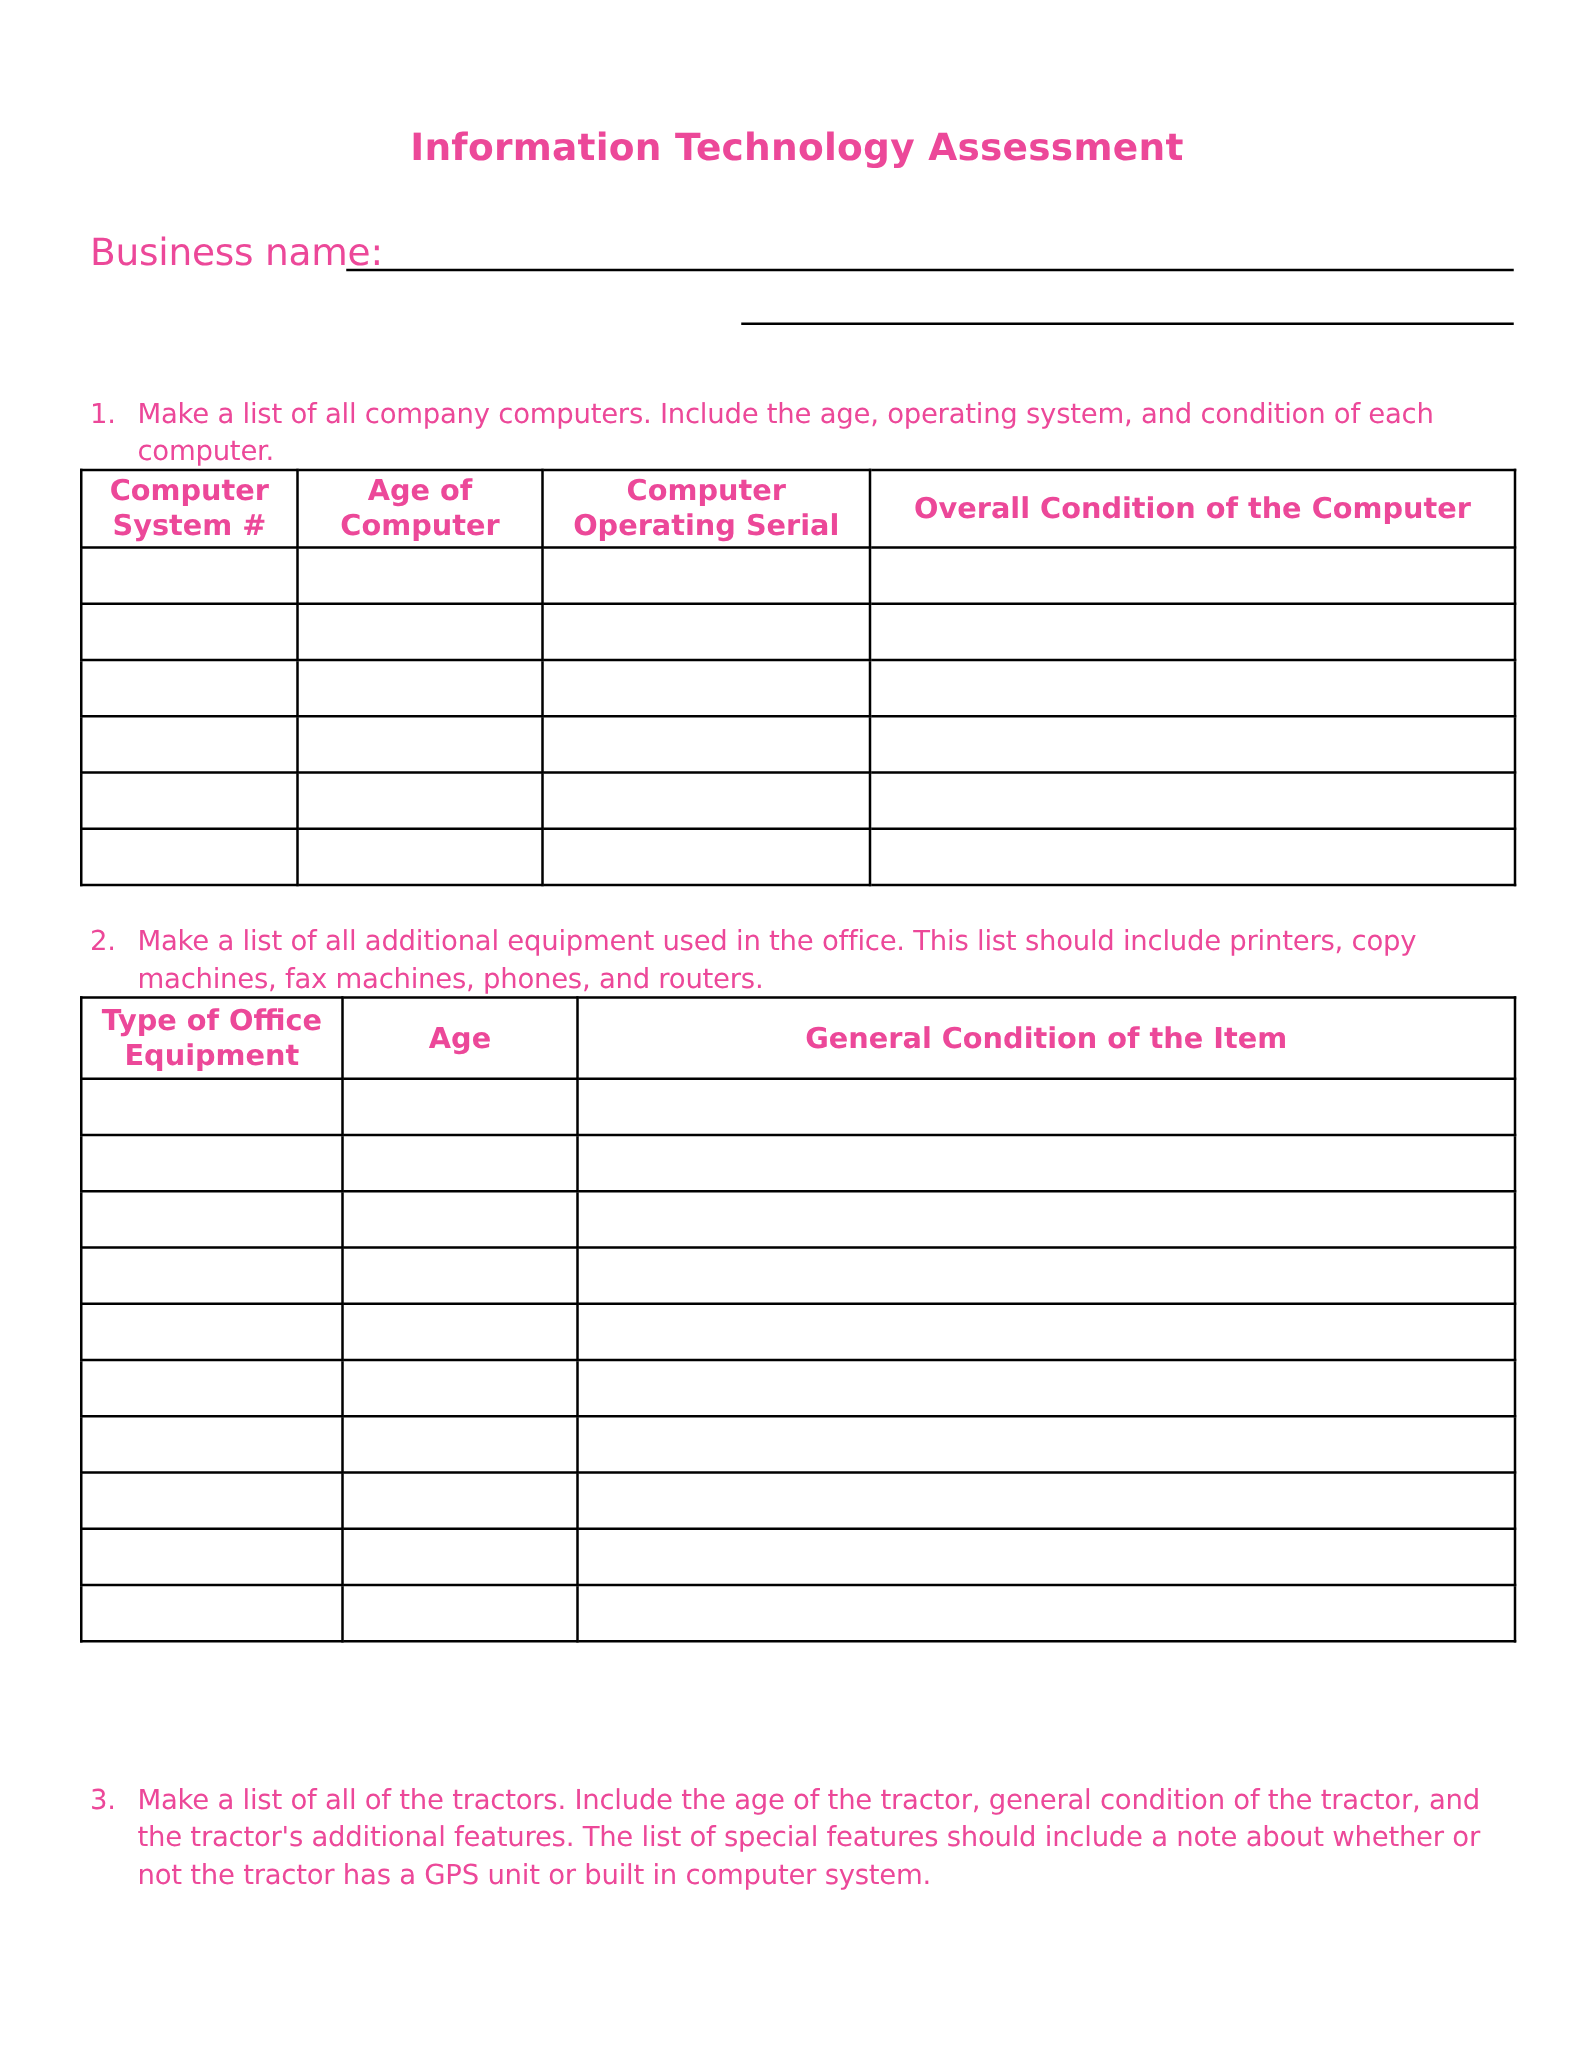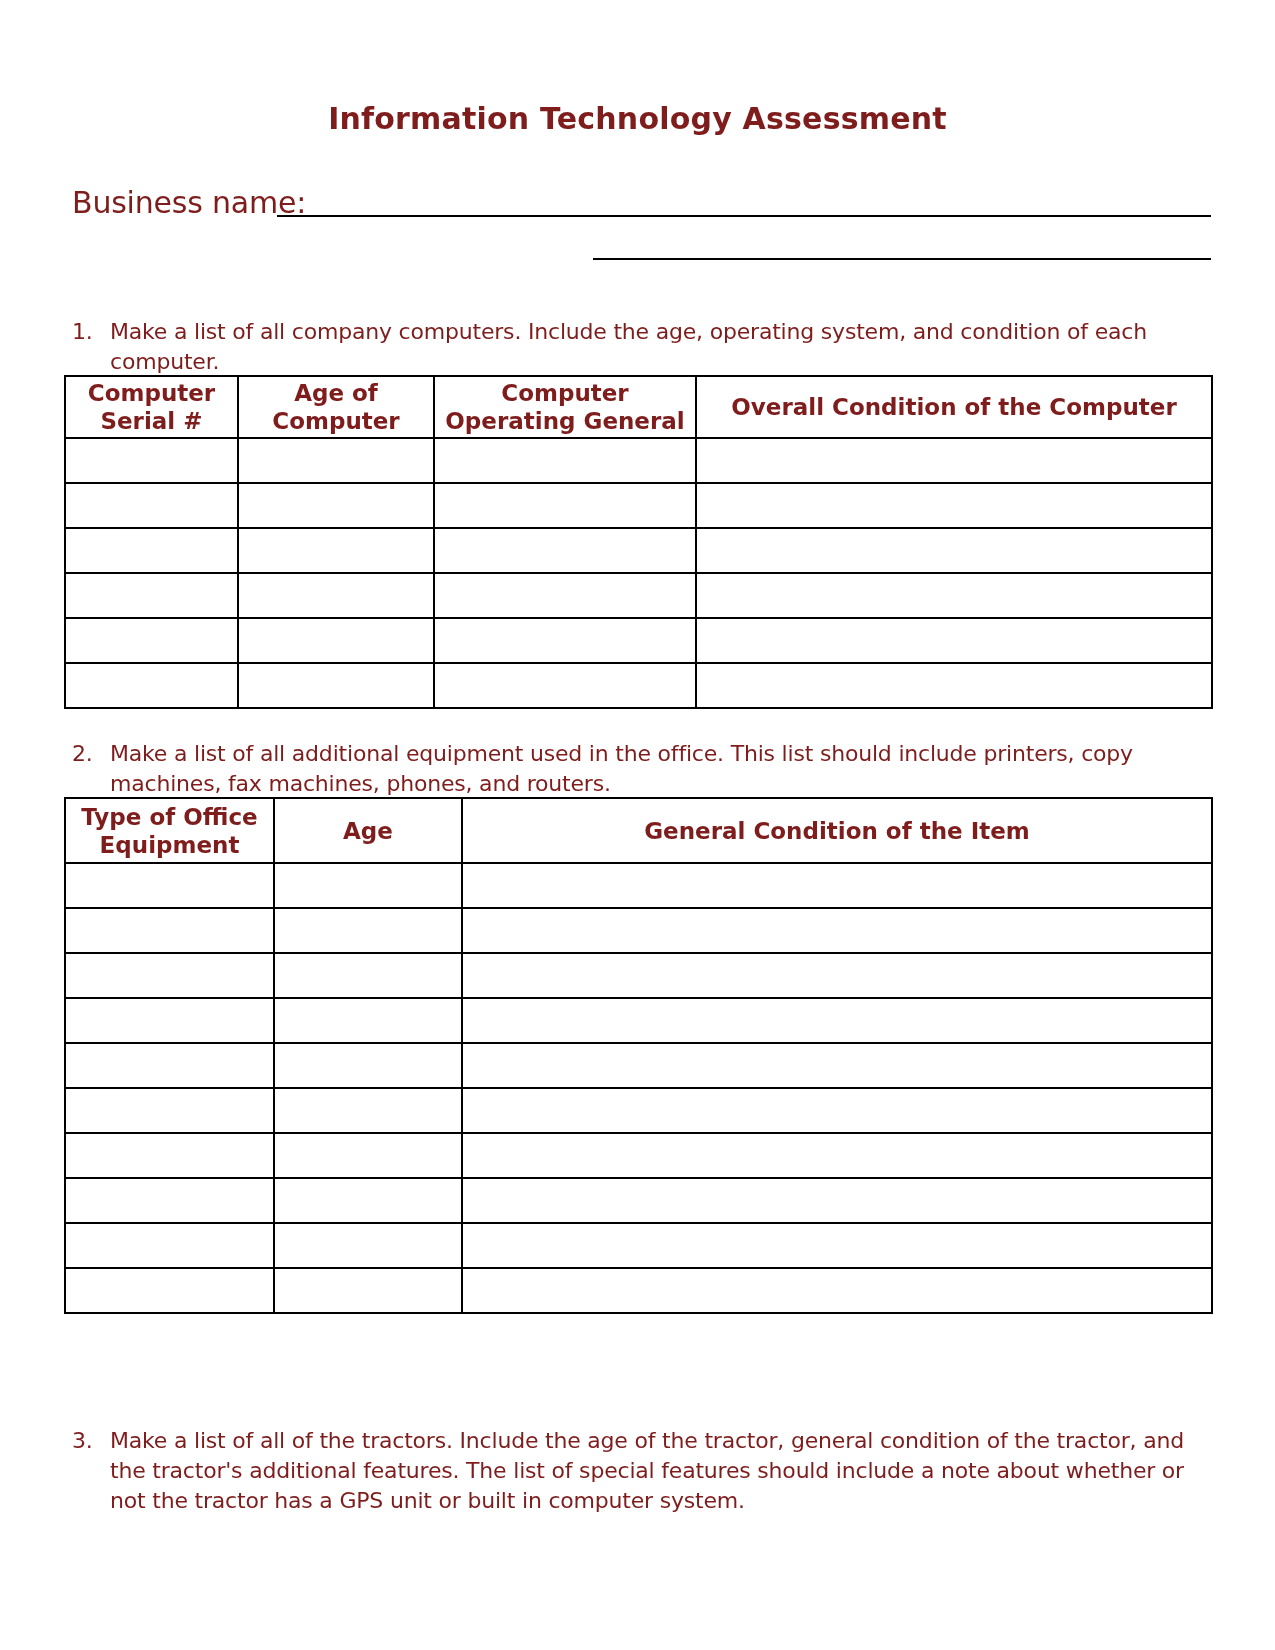--- a/index.html
+++ b/index.html
@@ -6,21 +6,21 @@
     margin: 0;
     padding: 0;
     background: #ffffff;
   }
   .page {
     position: relative;
     width: 1275px;
     height: 1650px;
     background: #ffffff;
     font-family: "DejaVu Sans", "Liberation Sans", sans-serif;
-    color: #7f1d1d;
+    color: #ec4899;
     overflow: hidden;
   }
   .doc-title {
     position: absolute;
     top: 101px;
     left: 0;
     width: 100%;
     text-align: center;
     font-size: 30px;
     font-weight: bold;
@@ -97,29 +97,29 @@
     <colgroup>
       <col style="width:173px">
       <col style="width:196px">
       <col style="width:262px">
       <col style="width:516px">
     </colgroup>
     <thead>
       <tr>
         <th>
           <span class="header-line">Computer</span>
-          <span class="header-line">Serial #</span>
+          <span class="header-line">System #</span>
         </th>
         <th>
           <span class="header-line">Age of</span>
           <span class="header-line">Computer</span>
         </th>
         <th>
           <span class="header-line">Computer</span>
-          <span class="header-line">Operating General</span>
+          <span class="header-line">Operating Serial</span>
         </th>
         <th>
           <span class="header-line">Overall Condition of the Computer</span>
 
         </th>
       </tr>
     </thead>
     <tbody>
         <tr>
           <td></td>

